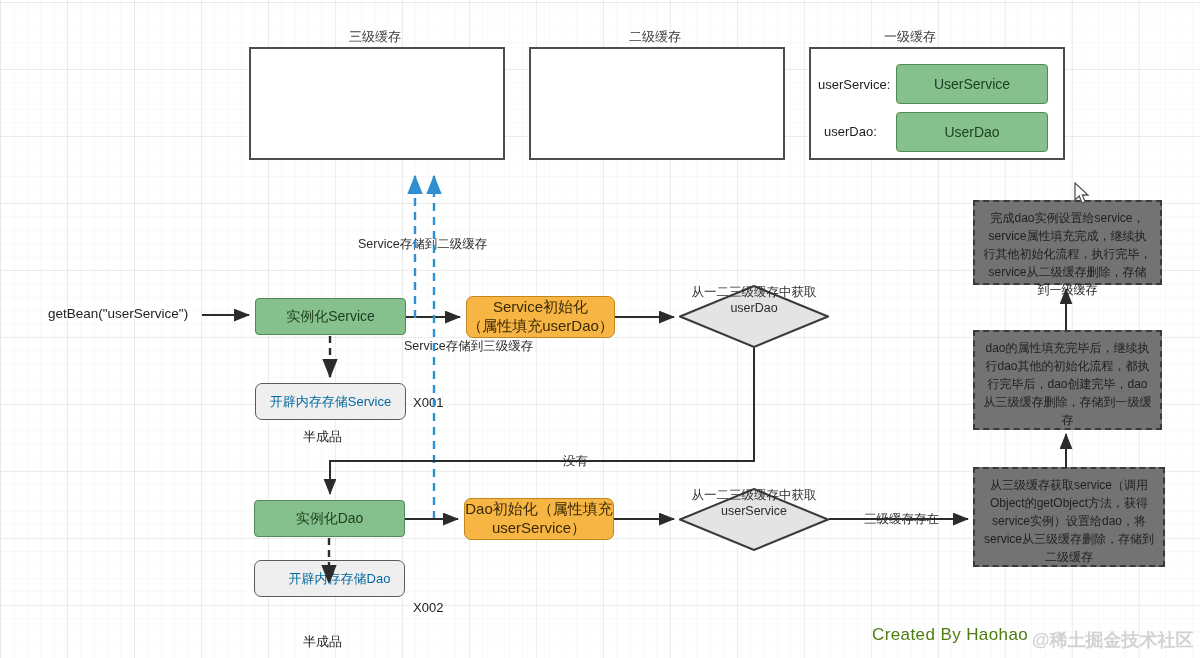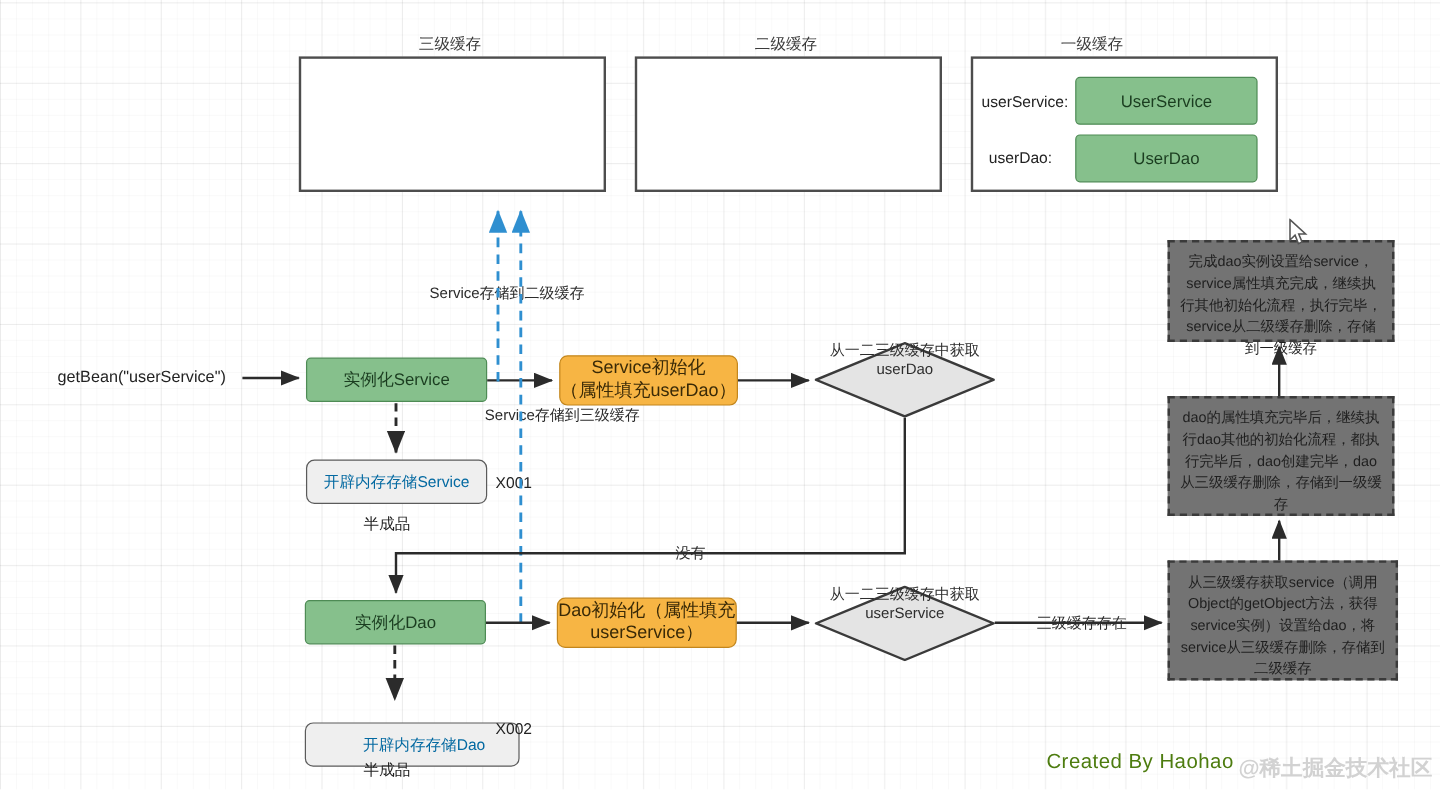--- a/index.html
+++ b/index.html
@@ -97,21 +97,21 @@
 <div class="plain" style="left:413px;top:395px;font-size:13px;">X001</div>
 <div class="plain" style="left:303px;top:428px;font-size:13px;">半成品</div>
 
 <div class="node green" style="left:254px;top:500px;width:151px;height:37px;">实例化Dao</div>
 
 <div class="node orange" style="left:464px;top:498px;width:150px;height:42px;flex-direction:column;">
   <span>Dao初始化（属性填充</span>
   <span>userService）</span>
 </div>
 
-<div class="node grey" style="left:254px;top:602px;width:179px;height:37px;padding-left:20px;">开辟内存存储Dao</div>
+<div class="node grey" style="left:254px;top:560px;width:151px;height:37px;padding-left:20px;">开辟内存存储Dao</div>
 <div class="plain" style="left:413px;top:600px;font-size:13px;">X002</div>
 <div class="plain" style="left:303px;top:633px;font-size:13px;">半成品</div>
 
 <div class="diamond-wrap" style="left:679px;top:285px;width:150px;height:63px;">
   <svg width="150" height="63" viewBox="0 0 150 63">
     <polygon points="75,1 149,31.5 75,62 1,31.5" fill="#e4e4e4" stroke="#3a3a3a" stroke-width="2"></polygon>
   </svg>
   <div class="diamond-label">
     <div>
       <div>从一二三级缓存中获取</div>

